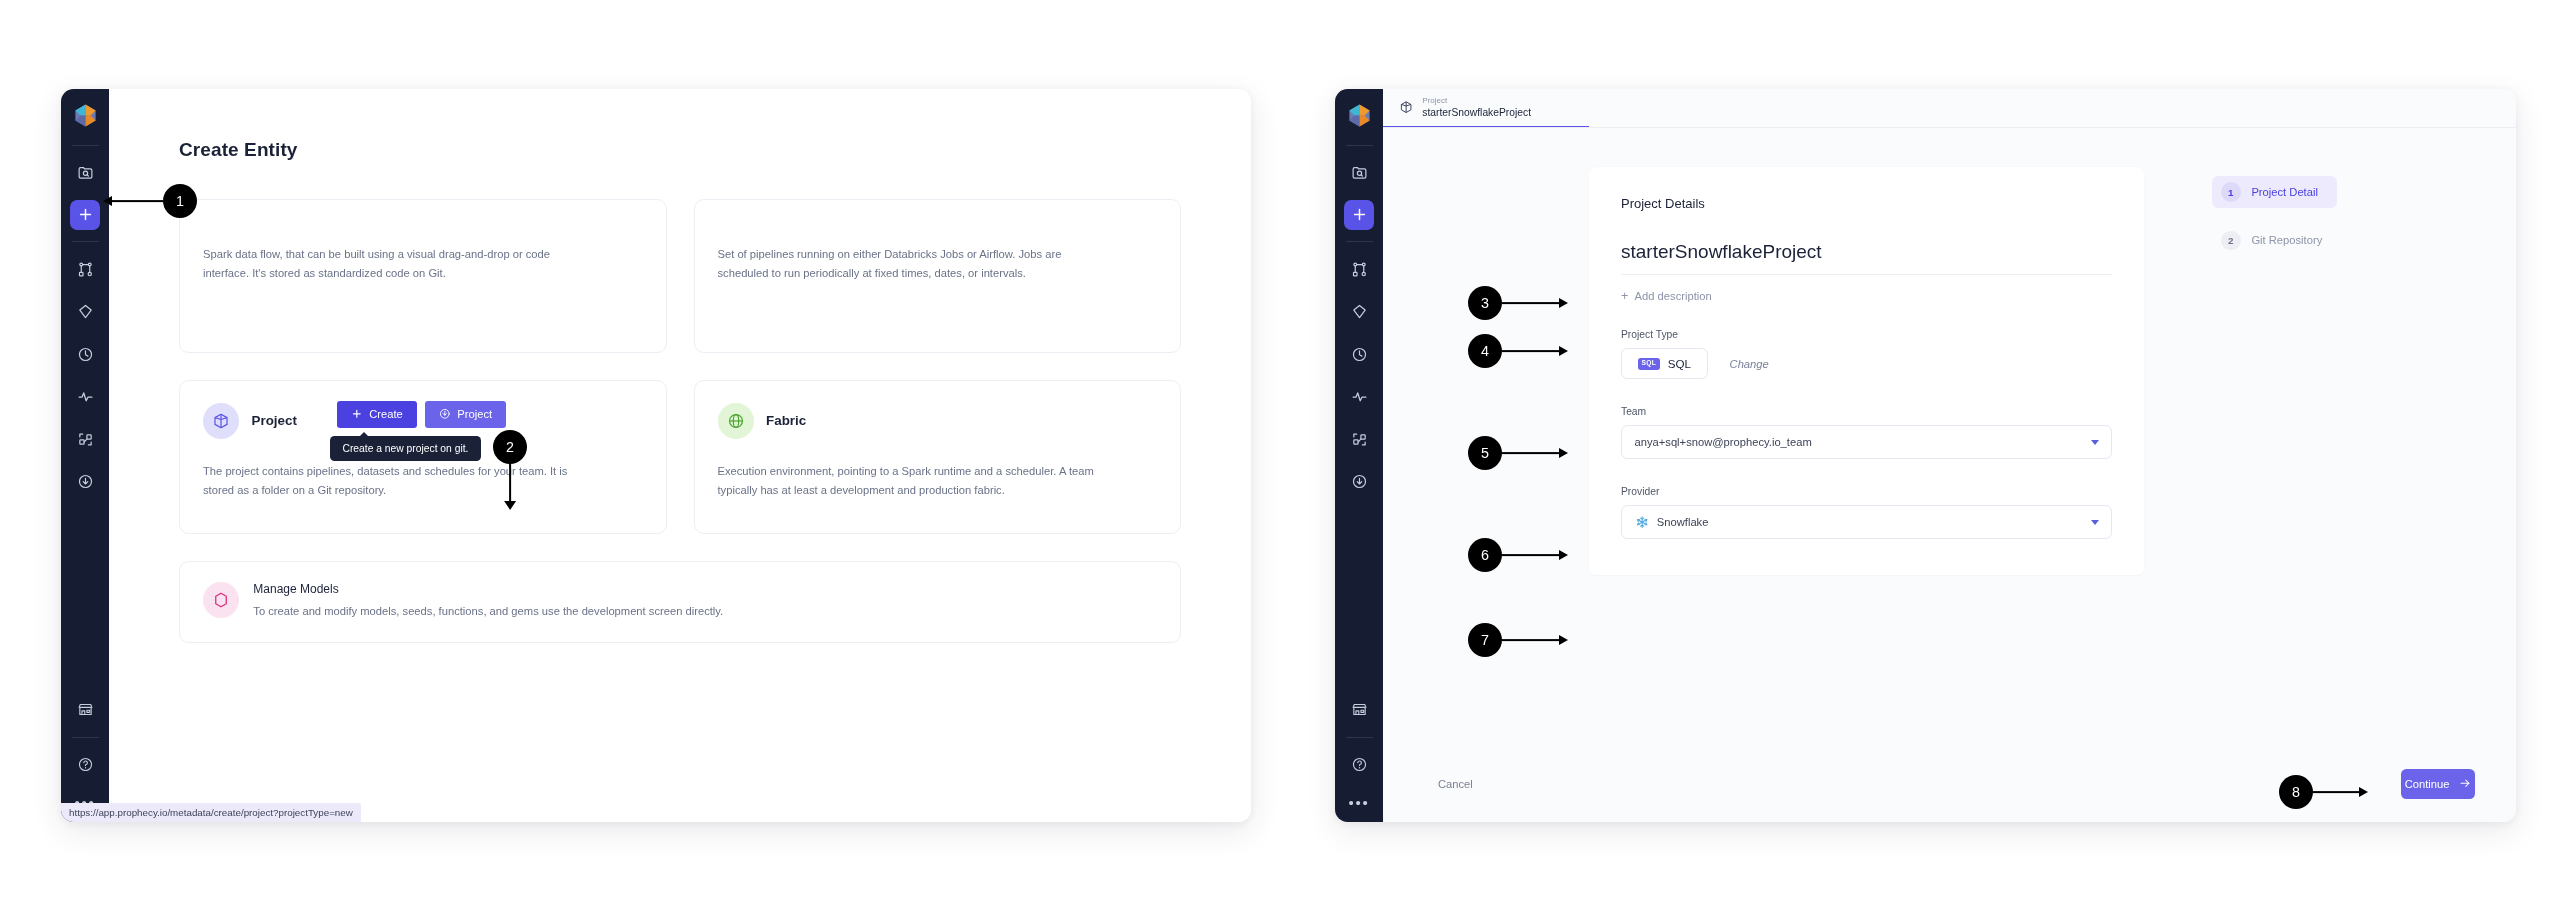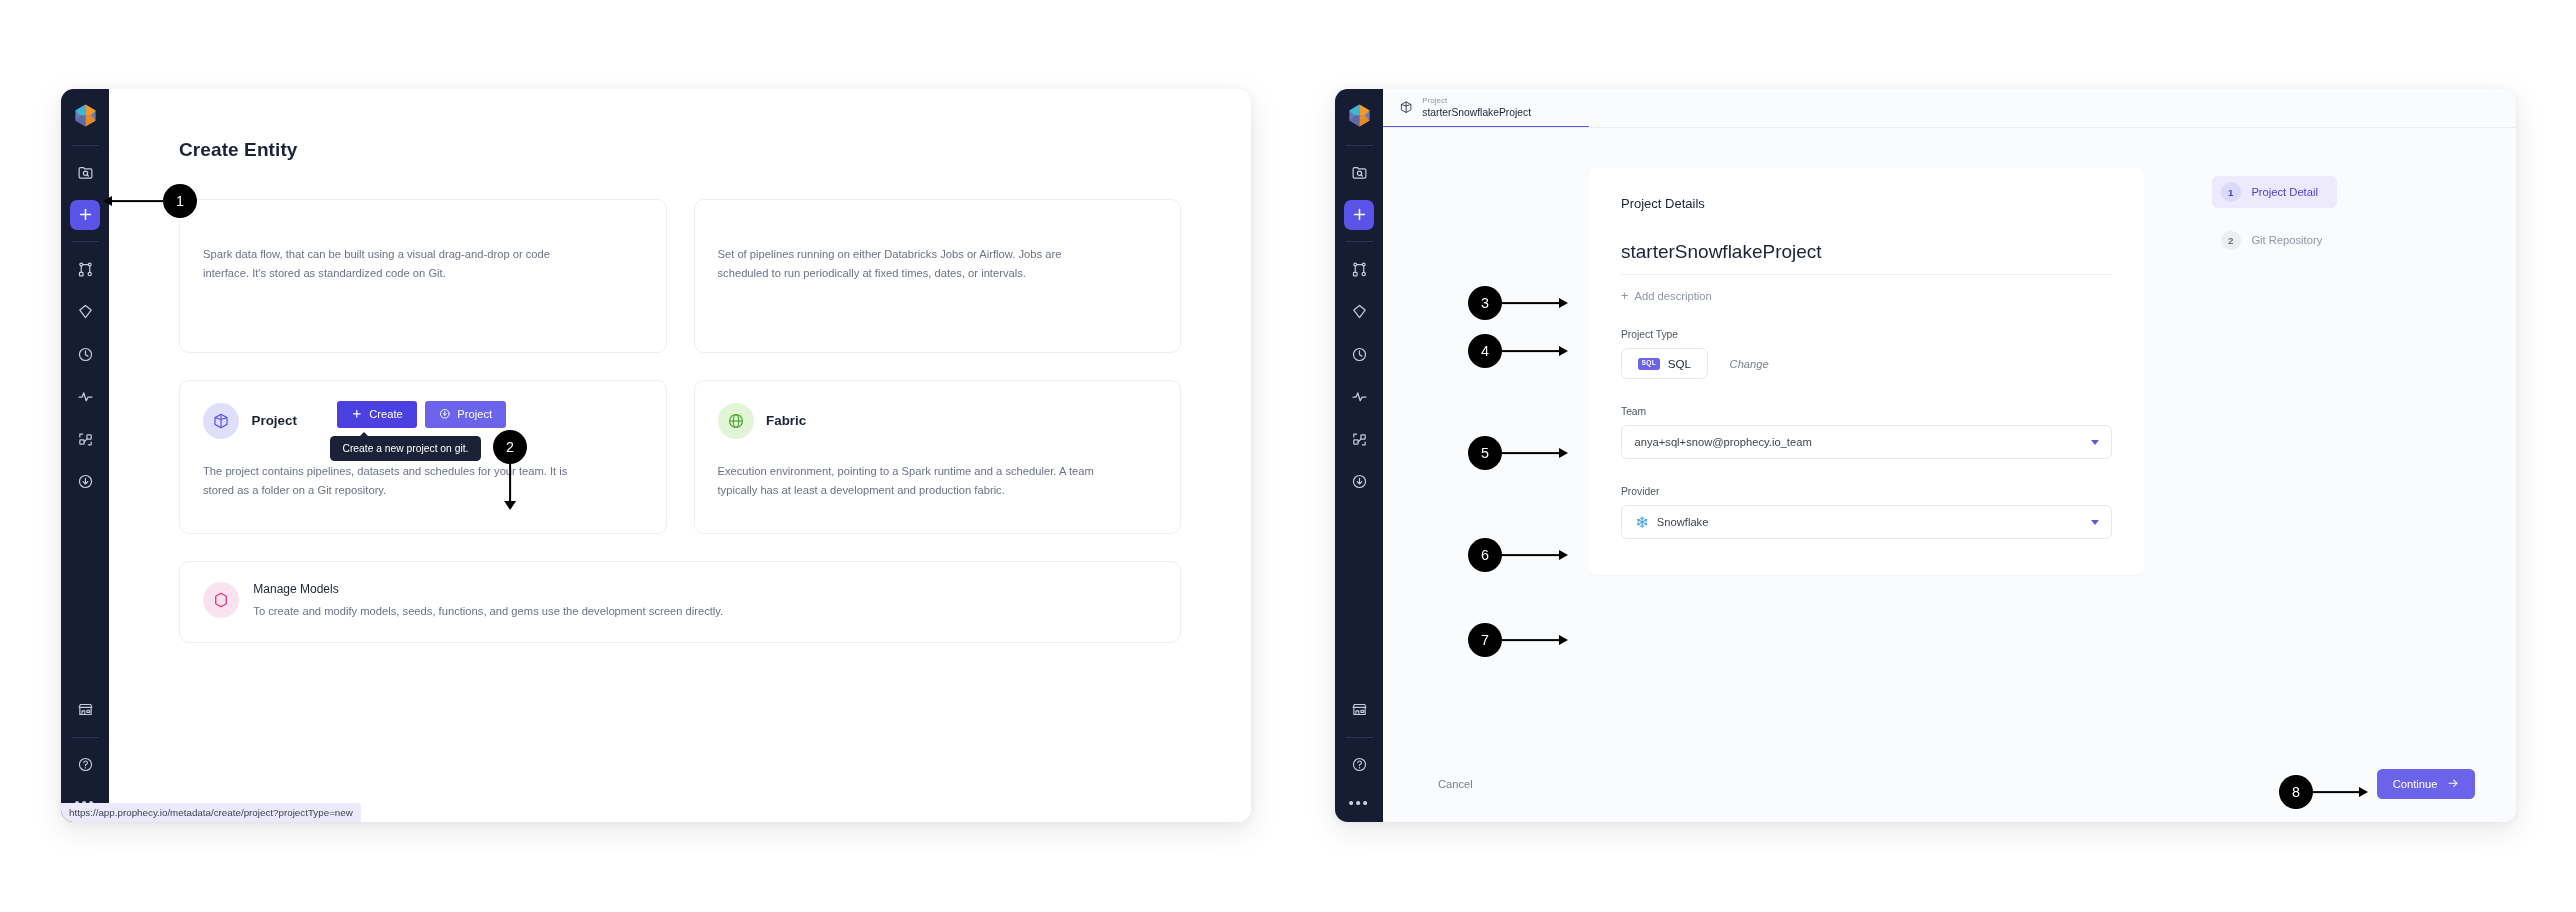--- a/index.html
+++ b/index.html
@@ -165,21 +165,21 @@
   .step.active .step-num { background:#ddd9f9; color:#4a41e0; }
   .step-label { font-size:11.2px; color:#8d94a8; }
   .step.active .step-label { color:#4a41e0; }
 
   .footer {
     height: 77px; display:flex; align-items:center; justify-content:space-between;
     padding: 0 41px 0 55px;
   }
   .cancel-link { font-size:11.2px; color:#7a8197; }
   .btn-continue {
-    display:inline-flex; align-items:center; gap:9px; height:30px; padding:0 16px;
+    display:inline-flex; align-items:center; gap:9px; height:30px; padding:0 4px;
     background:#6b64ea; color:#fff; border-radius:5.4px; font-size:11.2px; font-weight:500;
   }
   .btn-continue svg { width:12.5px; height:12.5px; display:block; }
 
   
   .callout { position:absolute; z-index: 20; }
   .bubble {
     width: 34px; height: 34px; border-radius: 50%; background:#000; color:#fff;
     display:flex; align-items:center; justify-content:center;
     font-size: 14.3px; font-weight: 500; font-family:"Liberation Sans", sans-serif;

